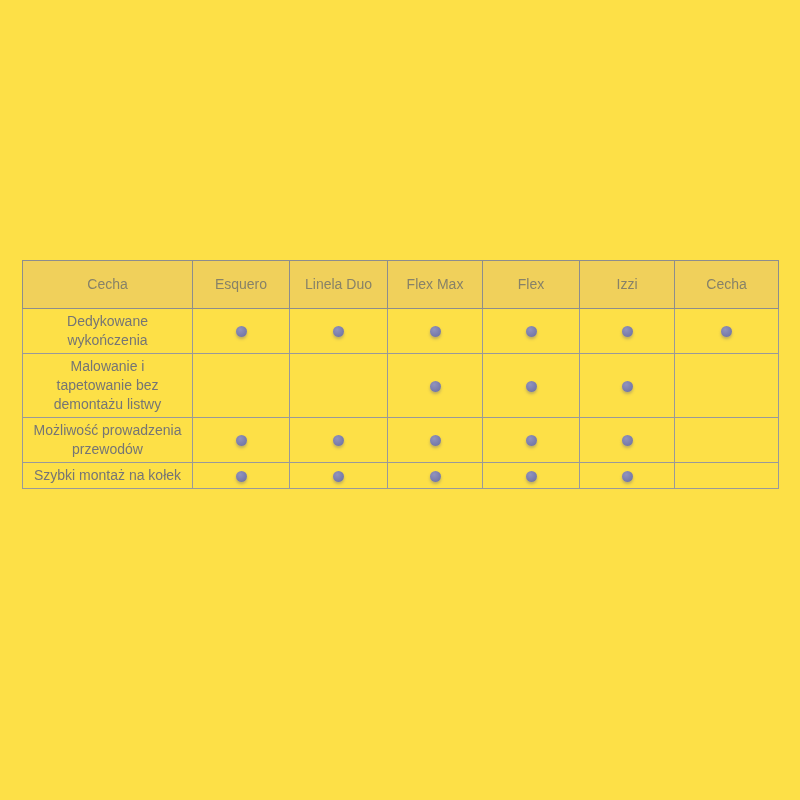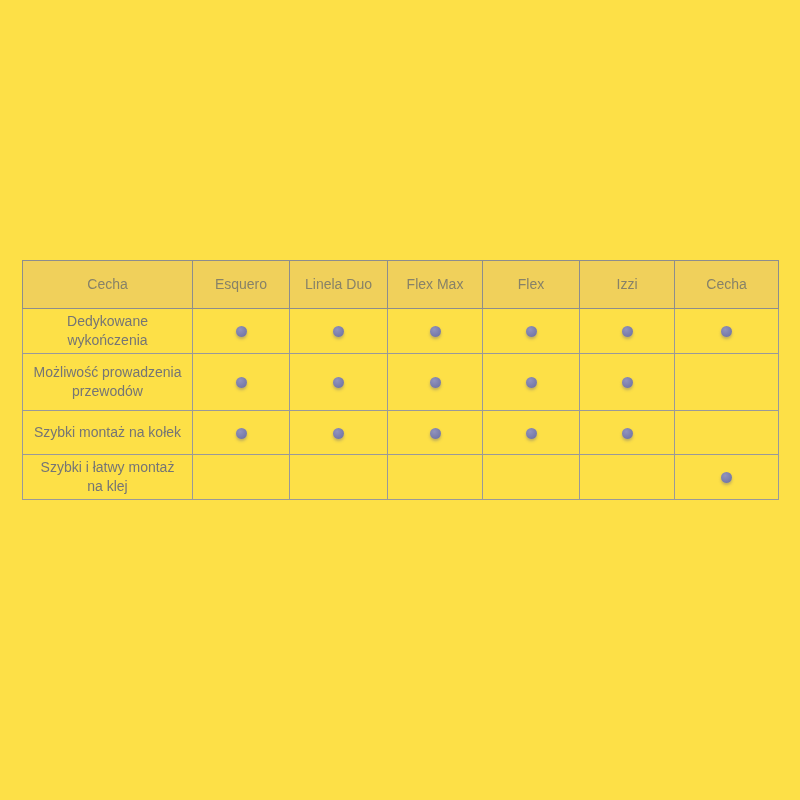--- a/index.html
+++ b/index.html
@@ -95,41 +95,41 @@
         <tr>
           <td>Dedykowane wykończenia</td>
           <td><span class="dot"></span></td>
           <td><span class="dot"></span></td>
           <td><span class="dot"></span></td>
           <td><span class="dot"></span></td>
           <td><span class="dot"></span></td>
           <td><span class="dot"></span></td>
         </tr>
         <tr>
+          <td>Malowanie i tapetowanie bez demontażu listwy</td>
+          <td></td>
+          <td></td>
+          <td><span class="dot"></span></td>
+          <td><span class="dot"></span></td>
+          <td><span class="dot"></span></td>
+          <td></td>
+        </tr>
+        <tr>
           <td>Możliwość prowadzenia przewodów</td>
           <td><span class="dot"></span></td>
           <td><span class="dot"></span></td>
           <td><span class="dot"></span></td>
           <td><span class="dot"></span></td>
           <td><span class="dot"></span></td>
           <td></td>
         </tr>
         <tr>
           <td>Szybki montaż na kołek</td>
           <td><span class="dot"></span></td>
           <td><span class="dot"></span></td>
           <td><span class="dot"></span></td>
           <td><span class="dot"></span></td>
           <td><span class="dot"></span></td>
           <td></td>
         </tr>
-        <tr>
-          <td>Szybki i łatwy montaż na klej</td>
-          <td></td>
-          <td></td>
-          <td></td>
-          <td></td>
-          <td></td>
-          <td><span class="dot"></span></td>
-        </tr>
       </tbody>
   </table>
 </div>
 
 </body></html>

